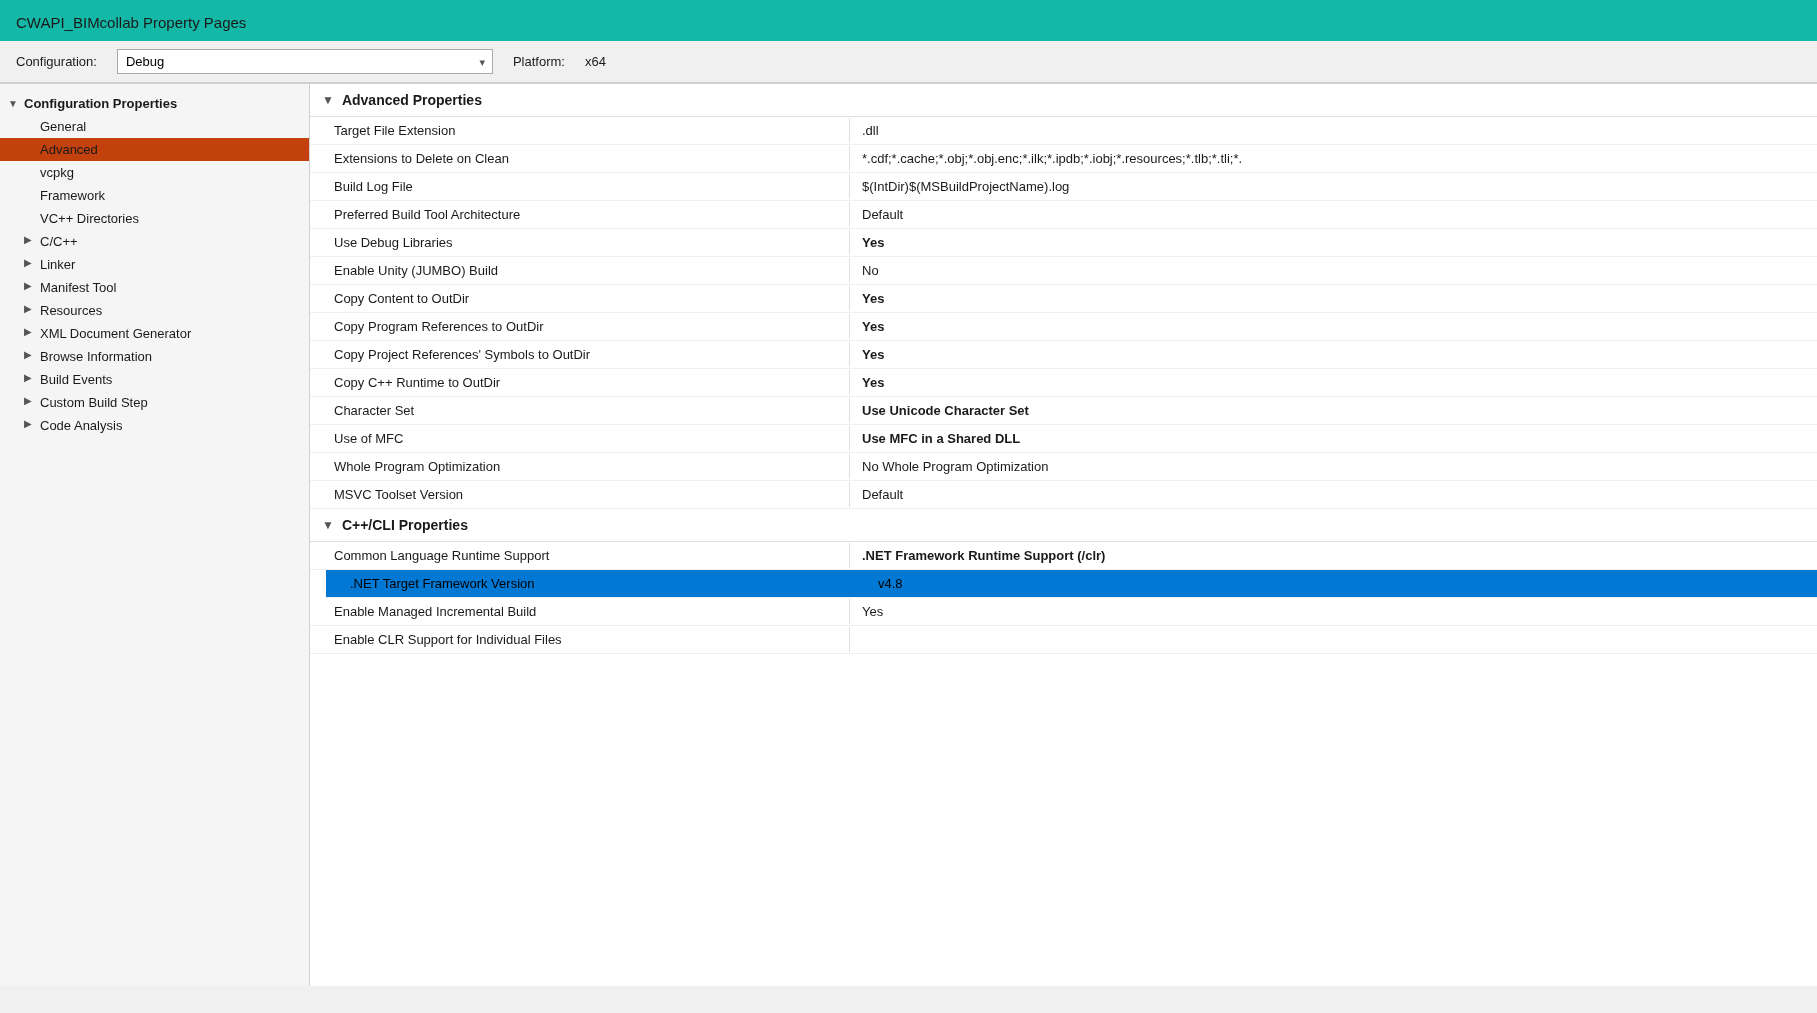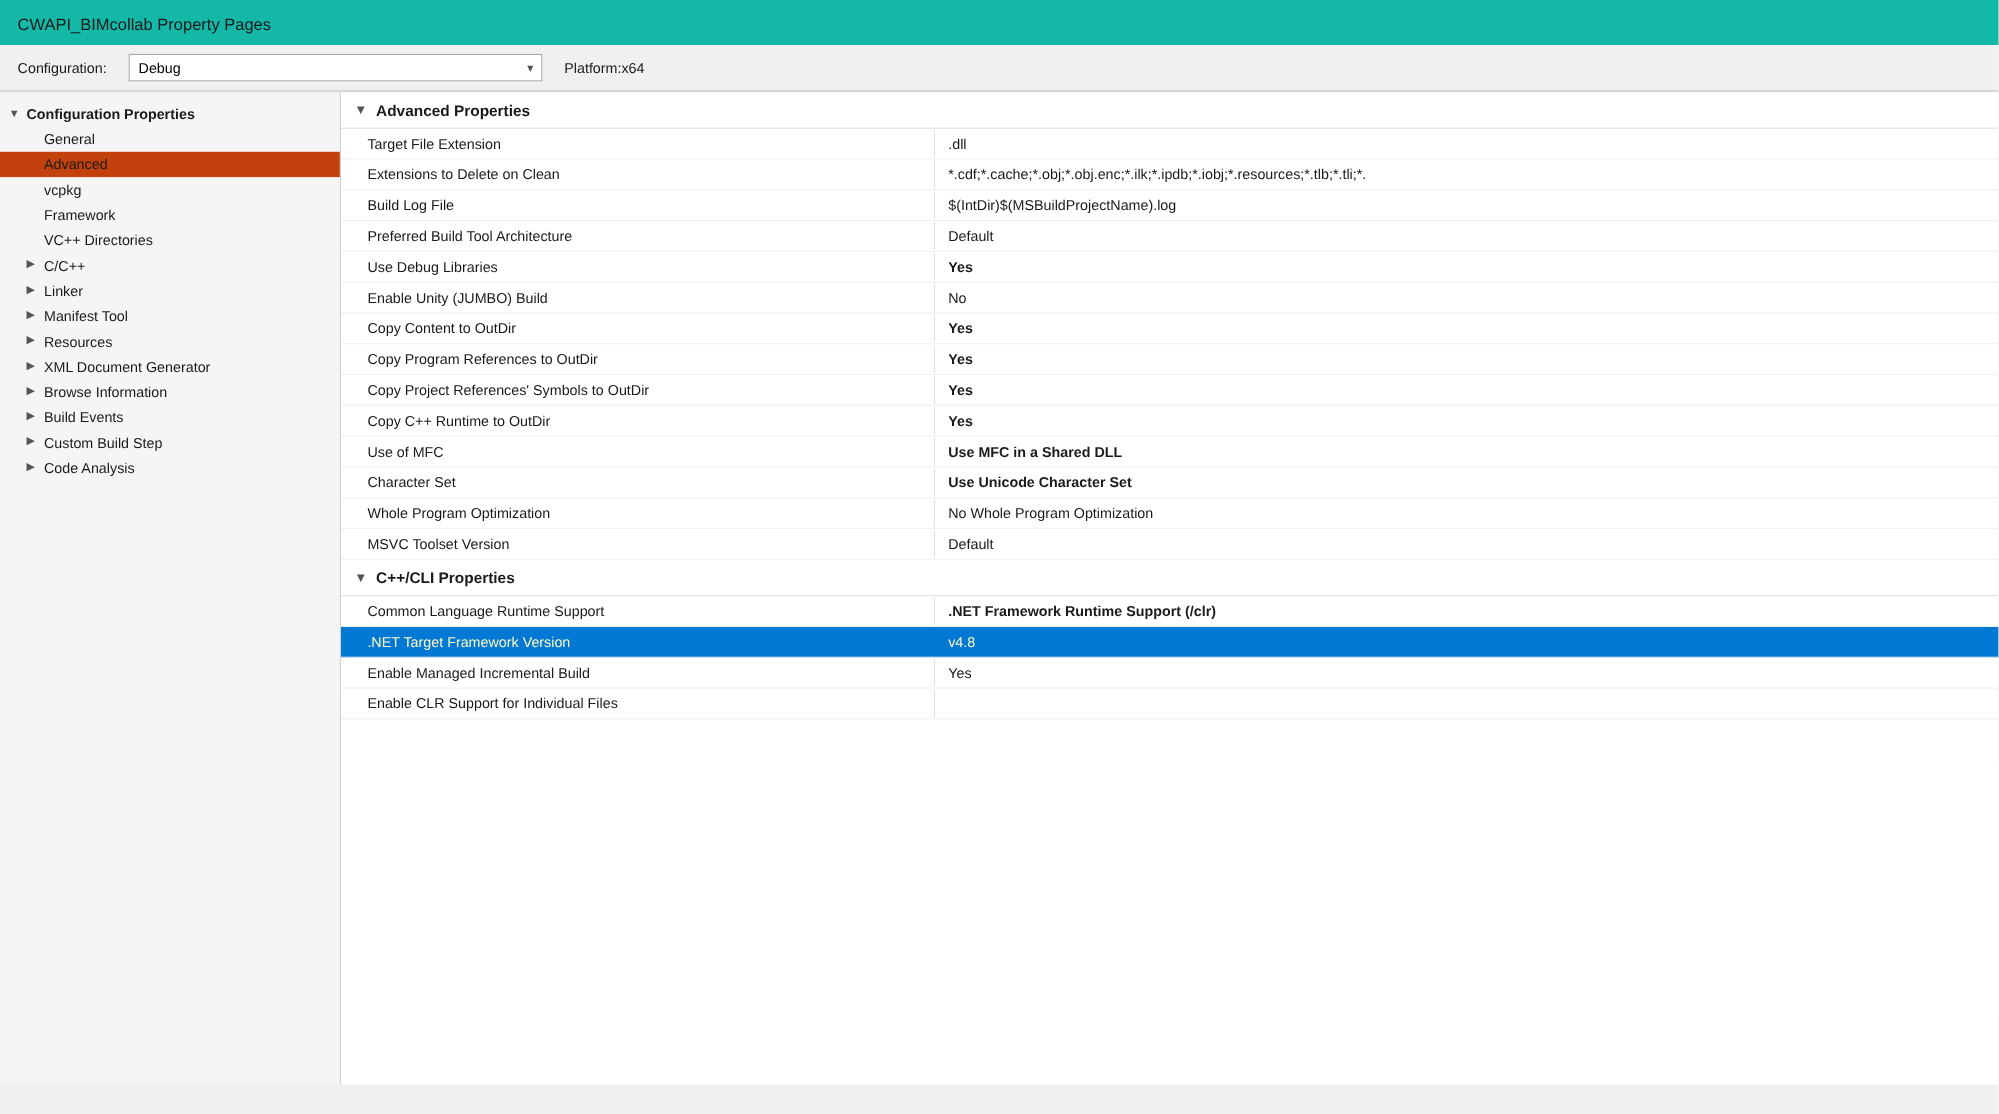--- a/index.html
+++ b/index.html
@@ -56,21 +56,21 @@
       top: 50%;
       transform: translateY(-50%);
       pointer-events: none;
       font-size: 11px;
       color: #555;
     }
 
     .platform-section {
       display: flex;
       align-items: center;
-      gap: 0;
+      gap: 20px;
     }
 
     .main-container {
       display: flex;
       height: calc(1013px - 110px);
       border-top: 1px solid #d0d0d0;
     }
 
     
     .sidebar {
@@ -156,21 +156,22 @@
 
     .prop-row {
       display: flex;
       align-items: center;
       border-bottom: 1px solid #f0f0f0;
       min-height: 28px;
     }
 
     .prop-row.highlighted {
       background: #0078d4;
-      color: #fef9c3;
+      color: #000000;
+      margin-left: 16px;
     }
 
     .prop-name {
       width: 540px;
       min-width: 540px;
       padding: 5px 12px 5px 24px;
       font-size: 13px;
       border-right: 1px solid #e0e0e0;
     }
 
@@ -337,26 +338,26 @@
       </div>
       <div class="prop-row">
         <div class="prop-name">Copy Project References' Symbols to OutDir</div>
         <div class="prop-value bold">Yes</div>
       </div>
       <div class="prop-row">
         <div class="prop-name">Copy C++ Runtime to OutDir</div>
         <div class="prop-value bold">Yes</div>
       </div>
       <div class="prop-row">
+        <div class="prop-name">Character Set</div>
+        <div class="prop-value bold">Use Unicode Character Set</div>
+      </div>
+      <div class="prop-row">
         <div class="prop-name">Use of MFC</div>
         <div class="prop-value bold">Use MFC in a Shared DLL</div>
-      </div>
-      <div class="prop-row">
-        <div class="prop-name">Character Set</div>
-        <div class="prop-value bold">Use Unicode Character Set</div>
       </div>
       <div class="prop-row">
         <div class="prop-name">Whole Program Optimization</div>
         <div class="prop-value">No Whole Program Optimization</div>
       </div>
       <div class="prop-row">
         <div class="prop-name">MSVC Toolset Version</div>
         <div class="prop-value">Default</div>
       </div>
     </div>

